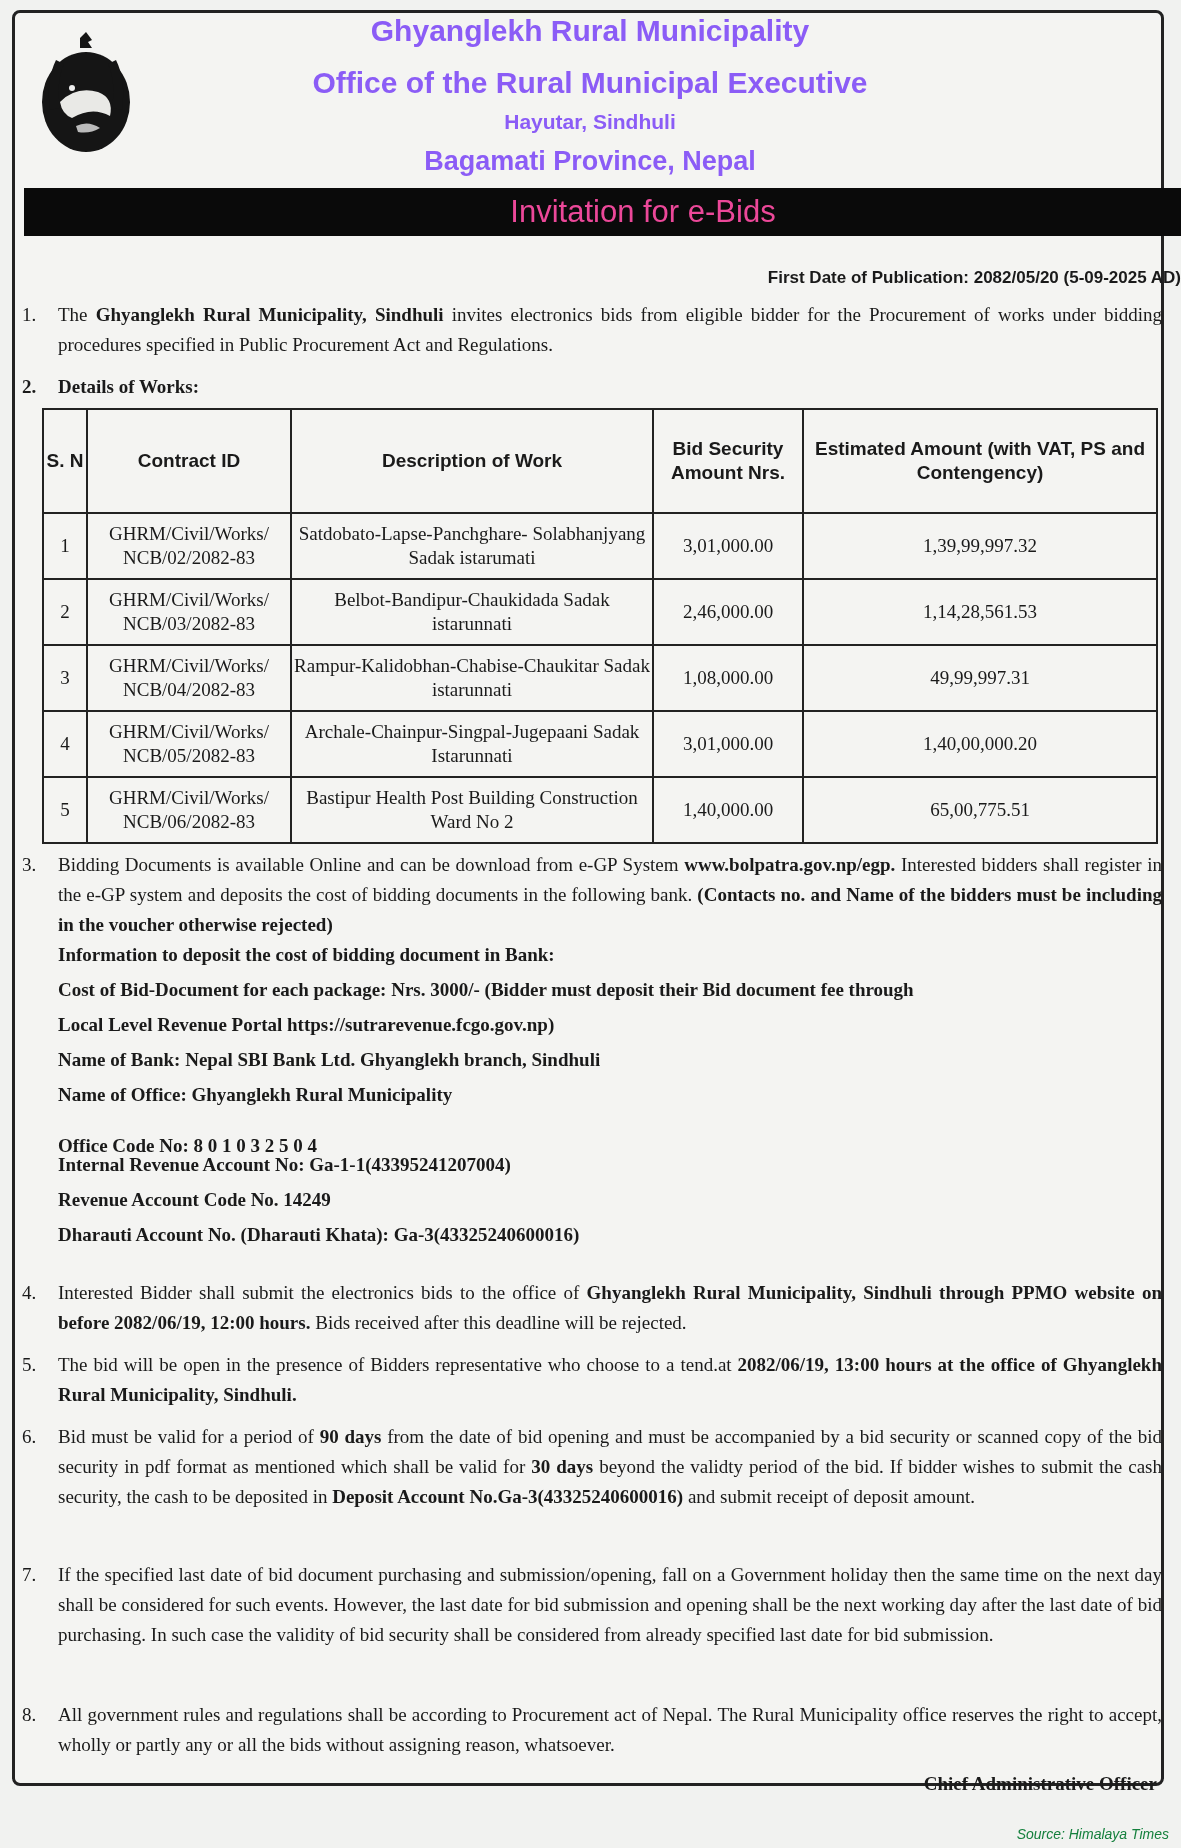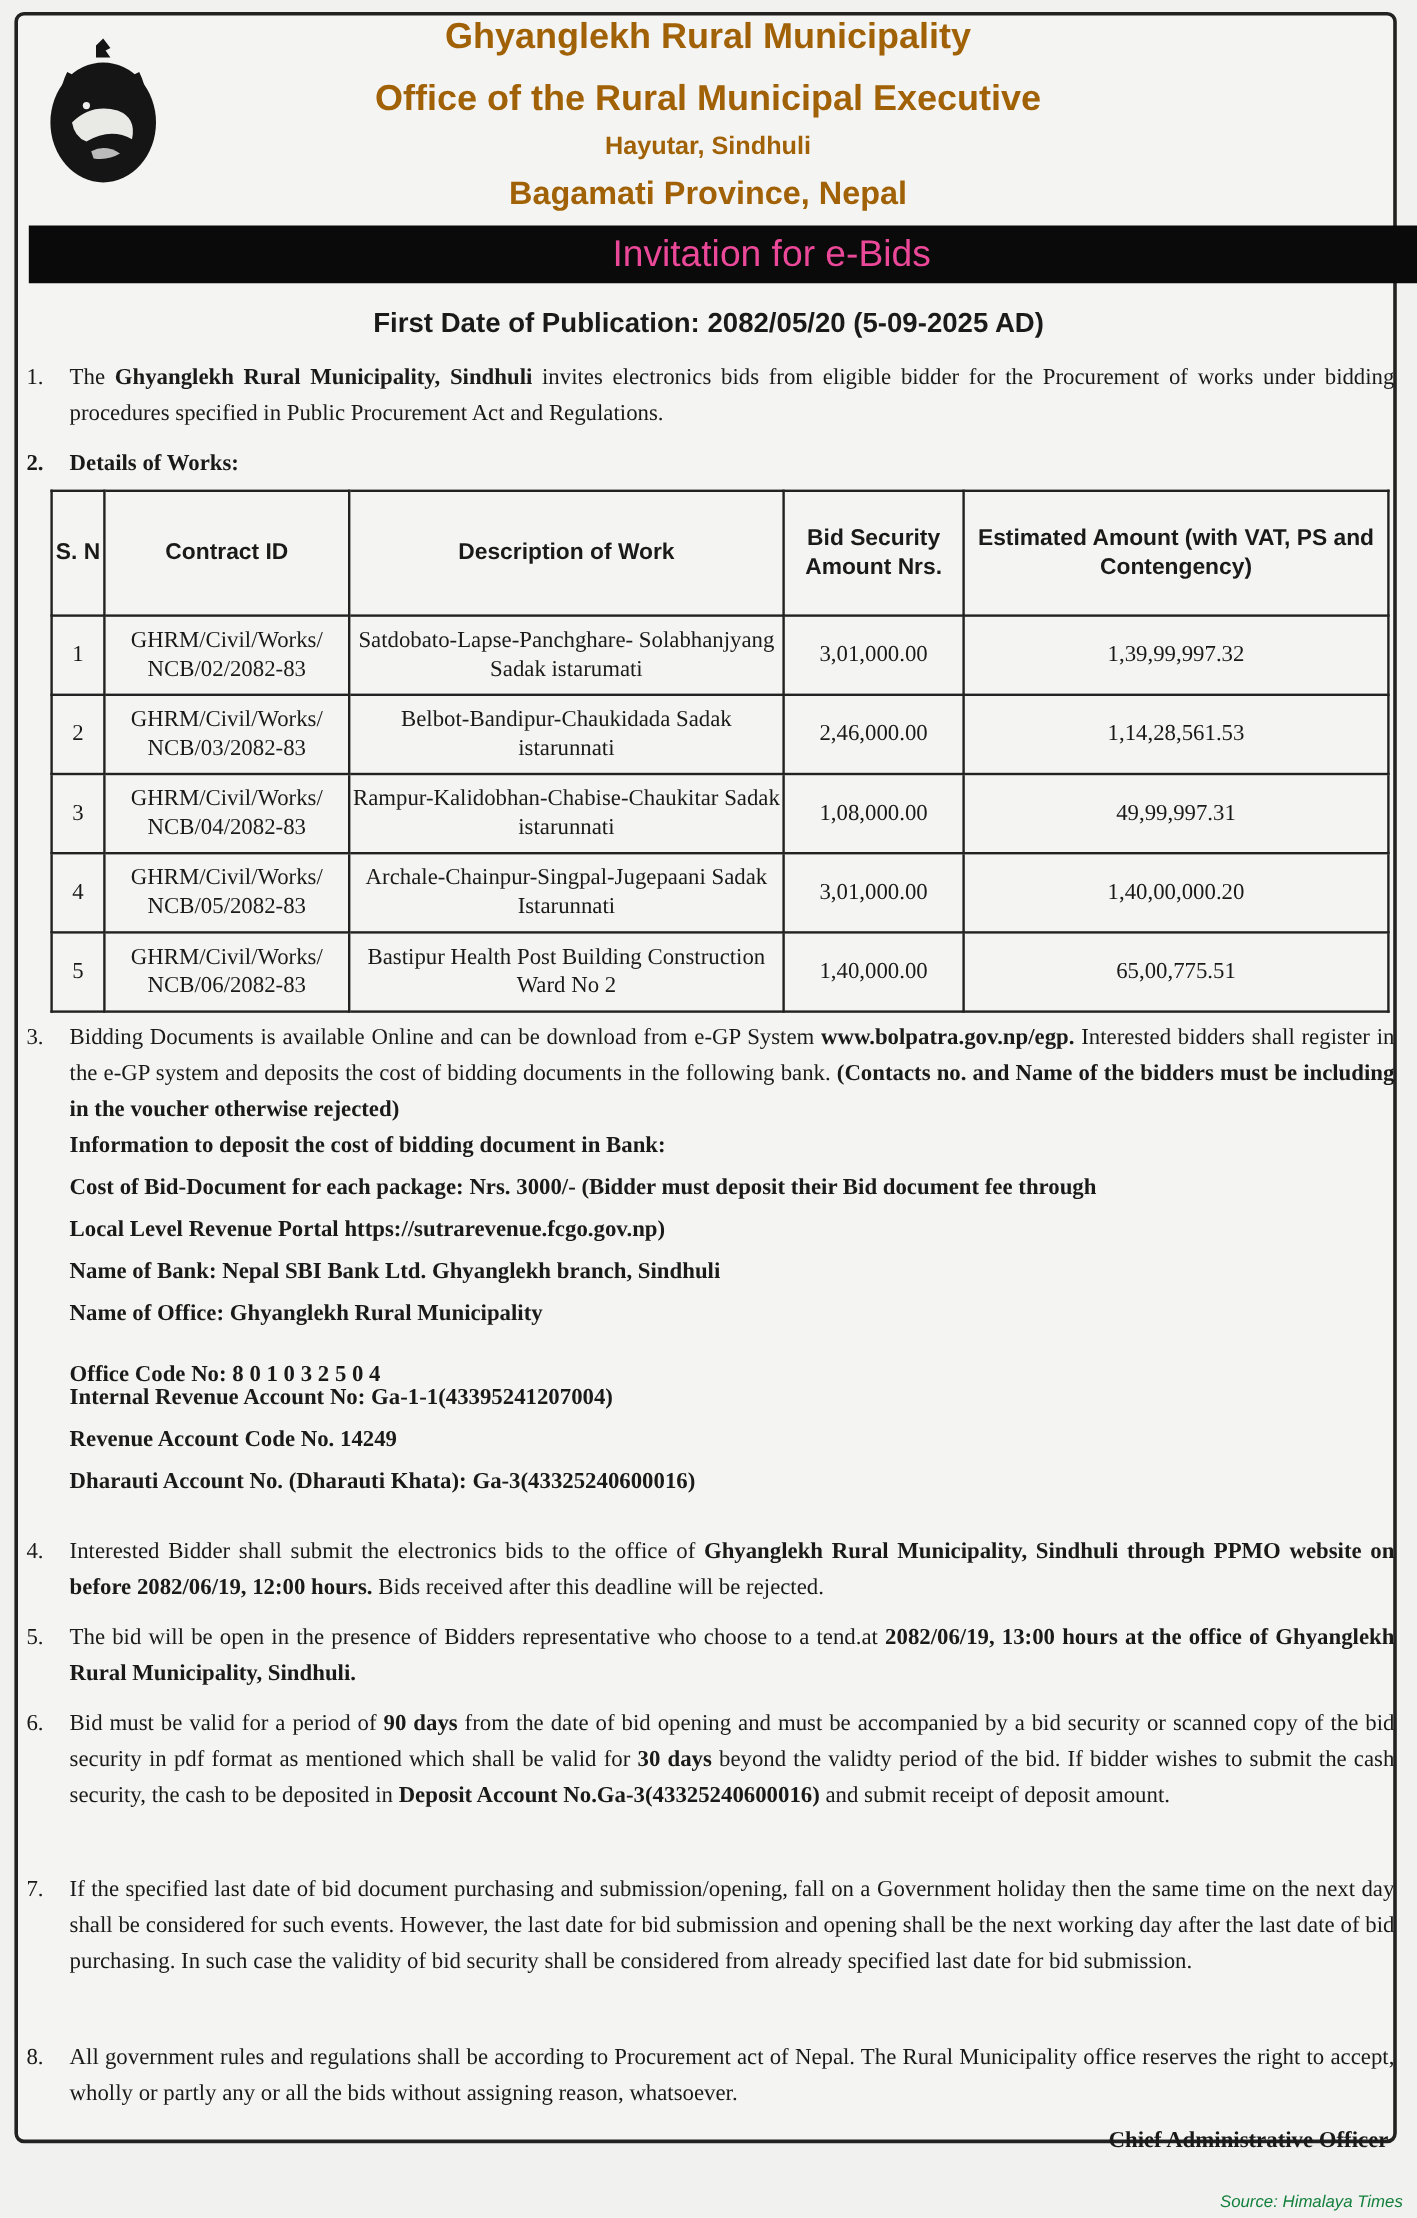--- a/index.html
+++ b/index.html
@@ -9,33 +9,33 @@
     font-family: "Liberation Serif", serif;
     color: #1a1a1a;
   }
   .frame {
     position: absolute; left: 12px; top: 10px; width: 1152px; height: 1776px;
     border: 3px solid #222; border-radius: 8px; box-sizing: border-box;
     background: #f4f4f2;
   }
   .emblem { position: absolute; left: 36px; top: 30px; width: 100px; height: 128px; }
   .hdr { position: absolute; left: 150px; width: 880px; text-align: center;
-         font-family: "Liberation Sans", sans-serif; font-weight: bold; color: #a16207; }
+         font-family: "Liberation Sans", sans-serif; font-weight: bold; color: #8b5cf6; }
   .h1 { top: 14px; font-size: 30px; }
   .h2 { top: 66px; font-size: 30px; }
   .h3 { top: 110px; font-size: 21px; }
   .h4 { top: 146px; font-size: 27px; }
   .banner {
     position: absolute; left: 24px; top: 188px; width: 1150px; height: 48px;
     background: #0a0a0a; border-radius: 0 14px 0 0;
     color: #ec4899; font-family: "Liberation Sans", sans-serif;
     font-size: 31px; text-align: center; line-height: 48px; padding-left: 44px;
   }
-  .pubdate { position: absolute; left: 0; width: 1181px; top: 256px; text-align: center;
-    font-family: "Liberation Sans", sans-serif; font-weight: bold; font-size: 23px; }
+  .pubdate { position: absolute; left: 0; width: 1181px; top: 268px; text-align: right;
+    font-family: "Liberation Sans", sans-serif; font-weight: bold; font-size: 17px; }
   .body-text { position: absolute; left: 22px; width: 1140px; font-size: 19px; line-height: 30px; }
   .item { display: flex; }
   .item .num { width: 36px; flex: none; }
   .item .txt { flex: 1; text-align: justify; }
   b { font-weight: bold; }
   .works-title { position: absolute; left: 22px; top: 376px; font-size: 19px; font-weight: bold; }
   table.works {
     position: absolute; left: 42px; top: 408px; width: 1116px;
     border-collapse: collapse; font-size: 19px;
   }

